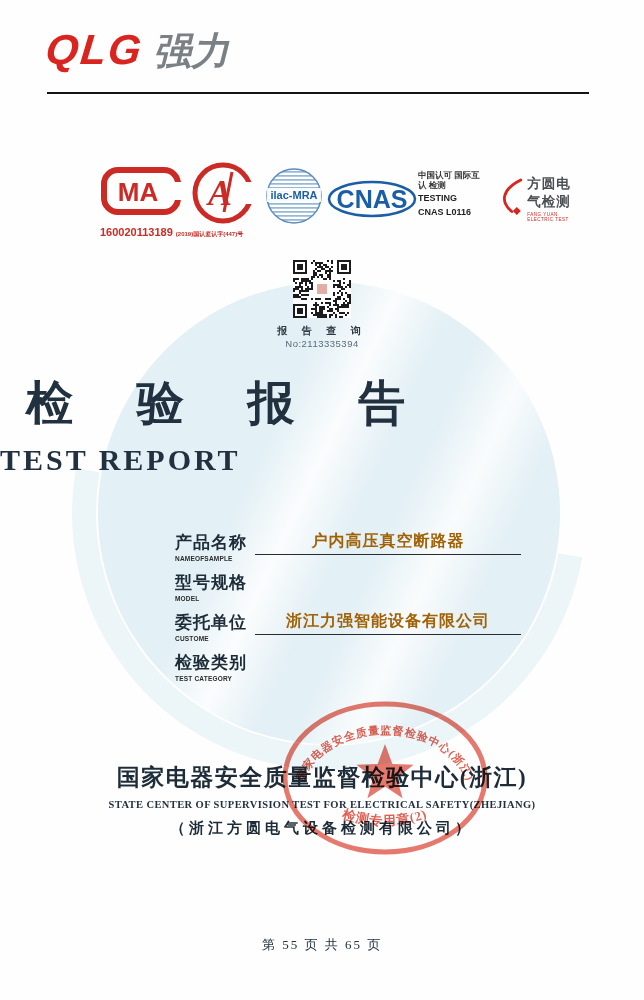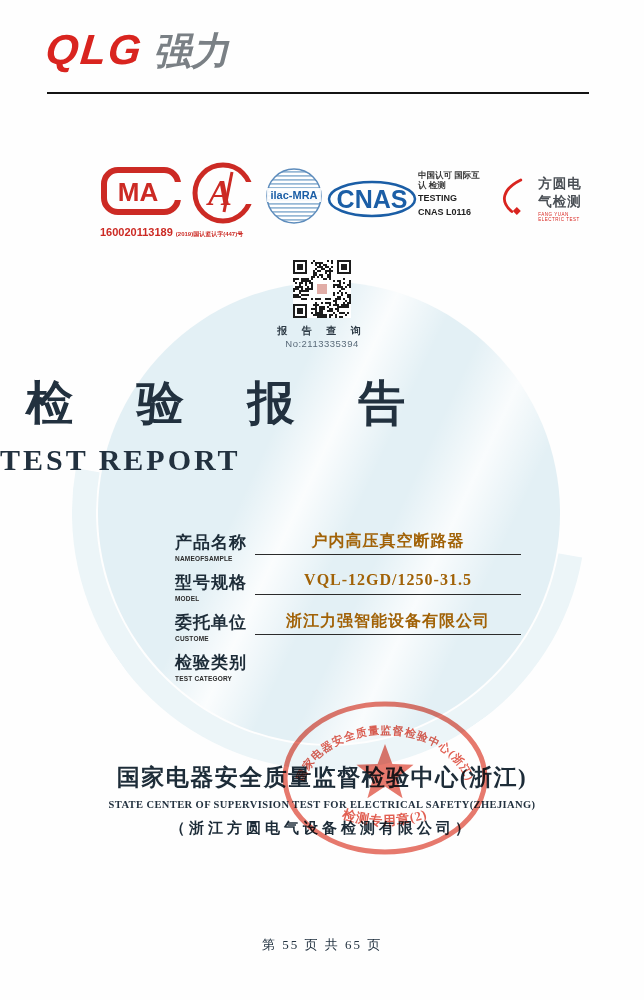--- a/index.html
+++ b/index.html
@@ -19,21 +19,21 @@
   .certs { top:158px; left:88px; width:478px; height:86px; }
   .cert { position:absolute; }
   .cma-num { position:absolute; top:60px; left:0; white-space:nowrap;
              font-family:"Liberation Sans", sans-serif; font-weight:bold;
              font-size:11px; color:#cc2a24; }
   .cma-approval { font-size:6px; font-weight:bold; color:#cc2a24; margin-left:3px; }
   .cnas-side { position:absolute; left:330px; top:12px; width:70px;
                font-family:"Liberation Sans", sans-serif; }
   .cnas-side .zh { font-size:8.5px; font-weight:bold; color:#3a3a3a; line-height:10px; }
   .cnas-side .en { font-size:9px; font-weight:bold; color:#1f1f1f; line-height:11px; margin-top:3px; }
-  .fy { position:absolute; left:408px; top:4px; display:flex; align-items:center;gap:11px; }
+  .fy { position:absolute; left:408px; top:4px; display:flex; align-items:center; }
   .fy-text { margin-left:2px; }
   .fy-cn { font-family:"Liberation Sans", sans-serif; font-weight:bold; font-size:13.5px; color:#4a4f55; letter-spacing:1px; }
   .fy-en { font-family:"Liberation Sans", sans-serif; font-size:4.5px; color:#d9241f; letter-spacing:.5px; margin-top:1px; }
 
   
   .qr-block { top:260px; left:0; width:644px; text-align:center; }
   .qr-frame { display:inline-block; }
   .qr-caption { font-size:10px; font-weight:bold; color:#2e3b46; letter-spacing:6px; margin-top:2px; }
   .qr-number  { font-family:"Liberation Sans", sans-serif; font-size:9.5px; color:#5a6b7a; letter-spacing:.5px; }
 
@@ -428,21 +428,20 @@
         <div class="label-en">NAMEOFSAMPLE</div>
       </div>
       <div class="field-value">户内高压真空断路器</div>
     </div>
 
     <div class="field-row">
       <div class="field-label">
         <div class="label-cn">型号规格</div>
         <div class="label-en">MODEL</div>
       </div>
-      <div class="field-value">VQL-12GD/1250-31.5</div>
     </div>
 
     <div class="field-row">
       <div class="field-label">
         <div class="label-cn">委托单位</div>
         <div class="label-en">CUSTOME</div>
       </div>
       <div class="field-value">浙江力强智能设备有限公司</div>
     </div>
 

